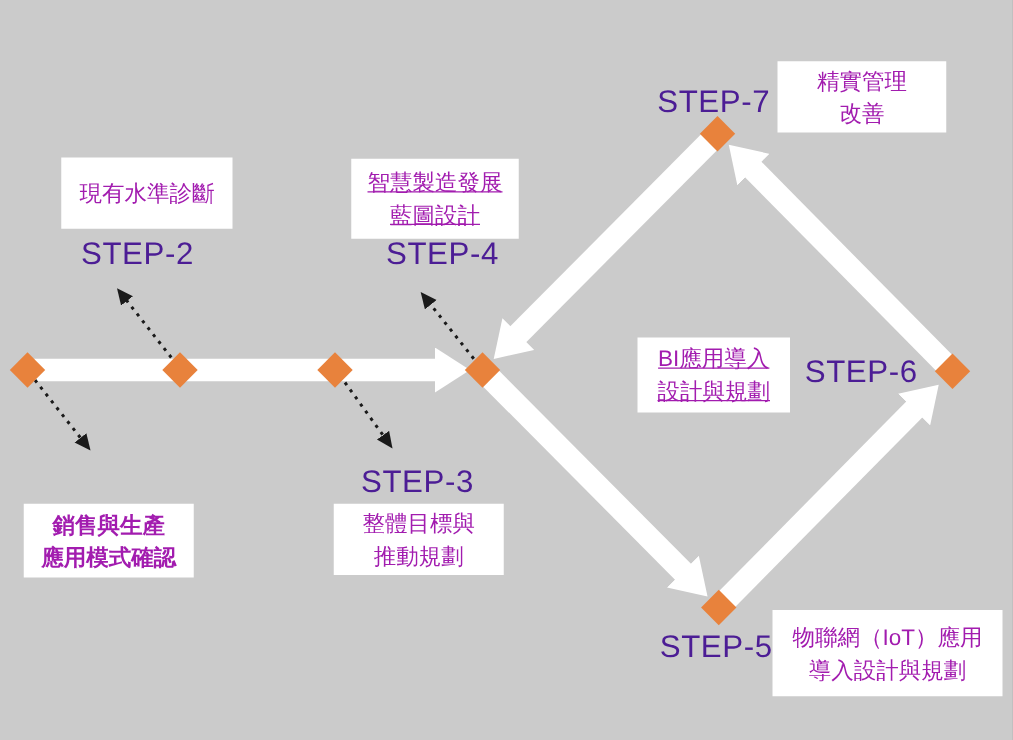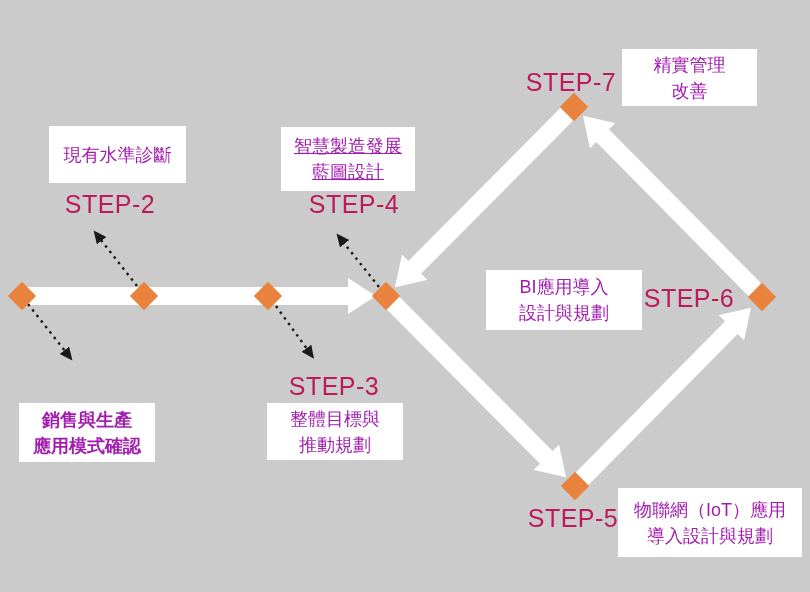--- a/index.html
+++ b/index.html
@@ -18,21 +18,21 @@
   }
   .diamond{
     position:absolute;
     width:20px;height:20px;
     background:#E8823C;
     transform:rotate(45deg);
   }
   .step-label{
     position:absolute;
     transform:translate(-50%,-50%);
-    color:#be185d;
+    color:#4c1d95;
     font-size:25px;
     font-weight:400;
     letter-spacing:0.5px;
     white-space:nowrap;
   }
   .note{
     position:absolute;
     background:#FFFFFF;
     color:#a21caf;
     font-size:18px;
@@ -92,18 +92,18 @@
 
   <div class="note" style="left:19px;top:403px;width:136px;height:59px;font-weight:bold;">銷售與生產
 應用模式確認</div>
   <div class="note" style="left:267px;top:403px;width:136px;height:57px;">整體目標與
 推動規劃</div>
   <div class="note" style="left:49px;top:126px;width:137px;height:57px;">現有水準診斷</div>
   <div class="note" style="left:281px;top:127px;width:134px;height:64px;text-decoration:underline;">智慧製造發展
 藍圖設計</div>
   <div class="note" style="left:618px;top:488px;width:184px;height:69px;">物聯網（IoT）應用
 導入設計與規劃</div>
-  <div class="note" style="left:486px;top:270px;width:156px;height:60px;">BI應用導入
+  <div class="note" style="left:510px;top:270px;width:122px;height:60px;text-decoration:underline;">BI應用導入
 設計與規劃</div>
   <div class="note" style="left:622px;top:49px;width:135px;height:57px;">精實管理
 改善</div>
 
 </div>
 
 </body></html>

